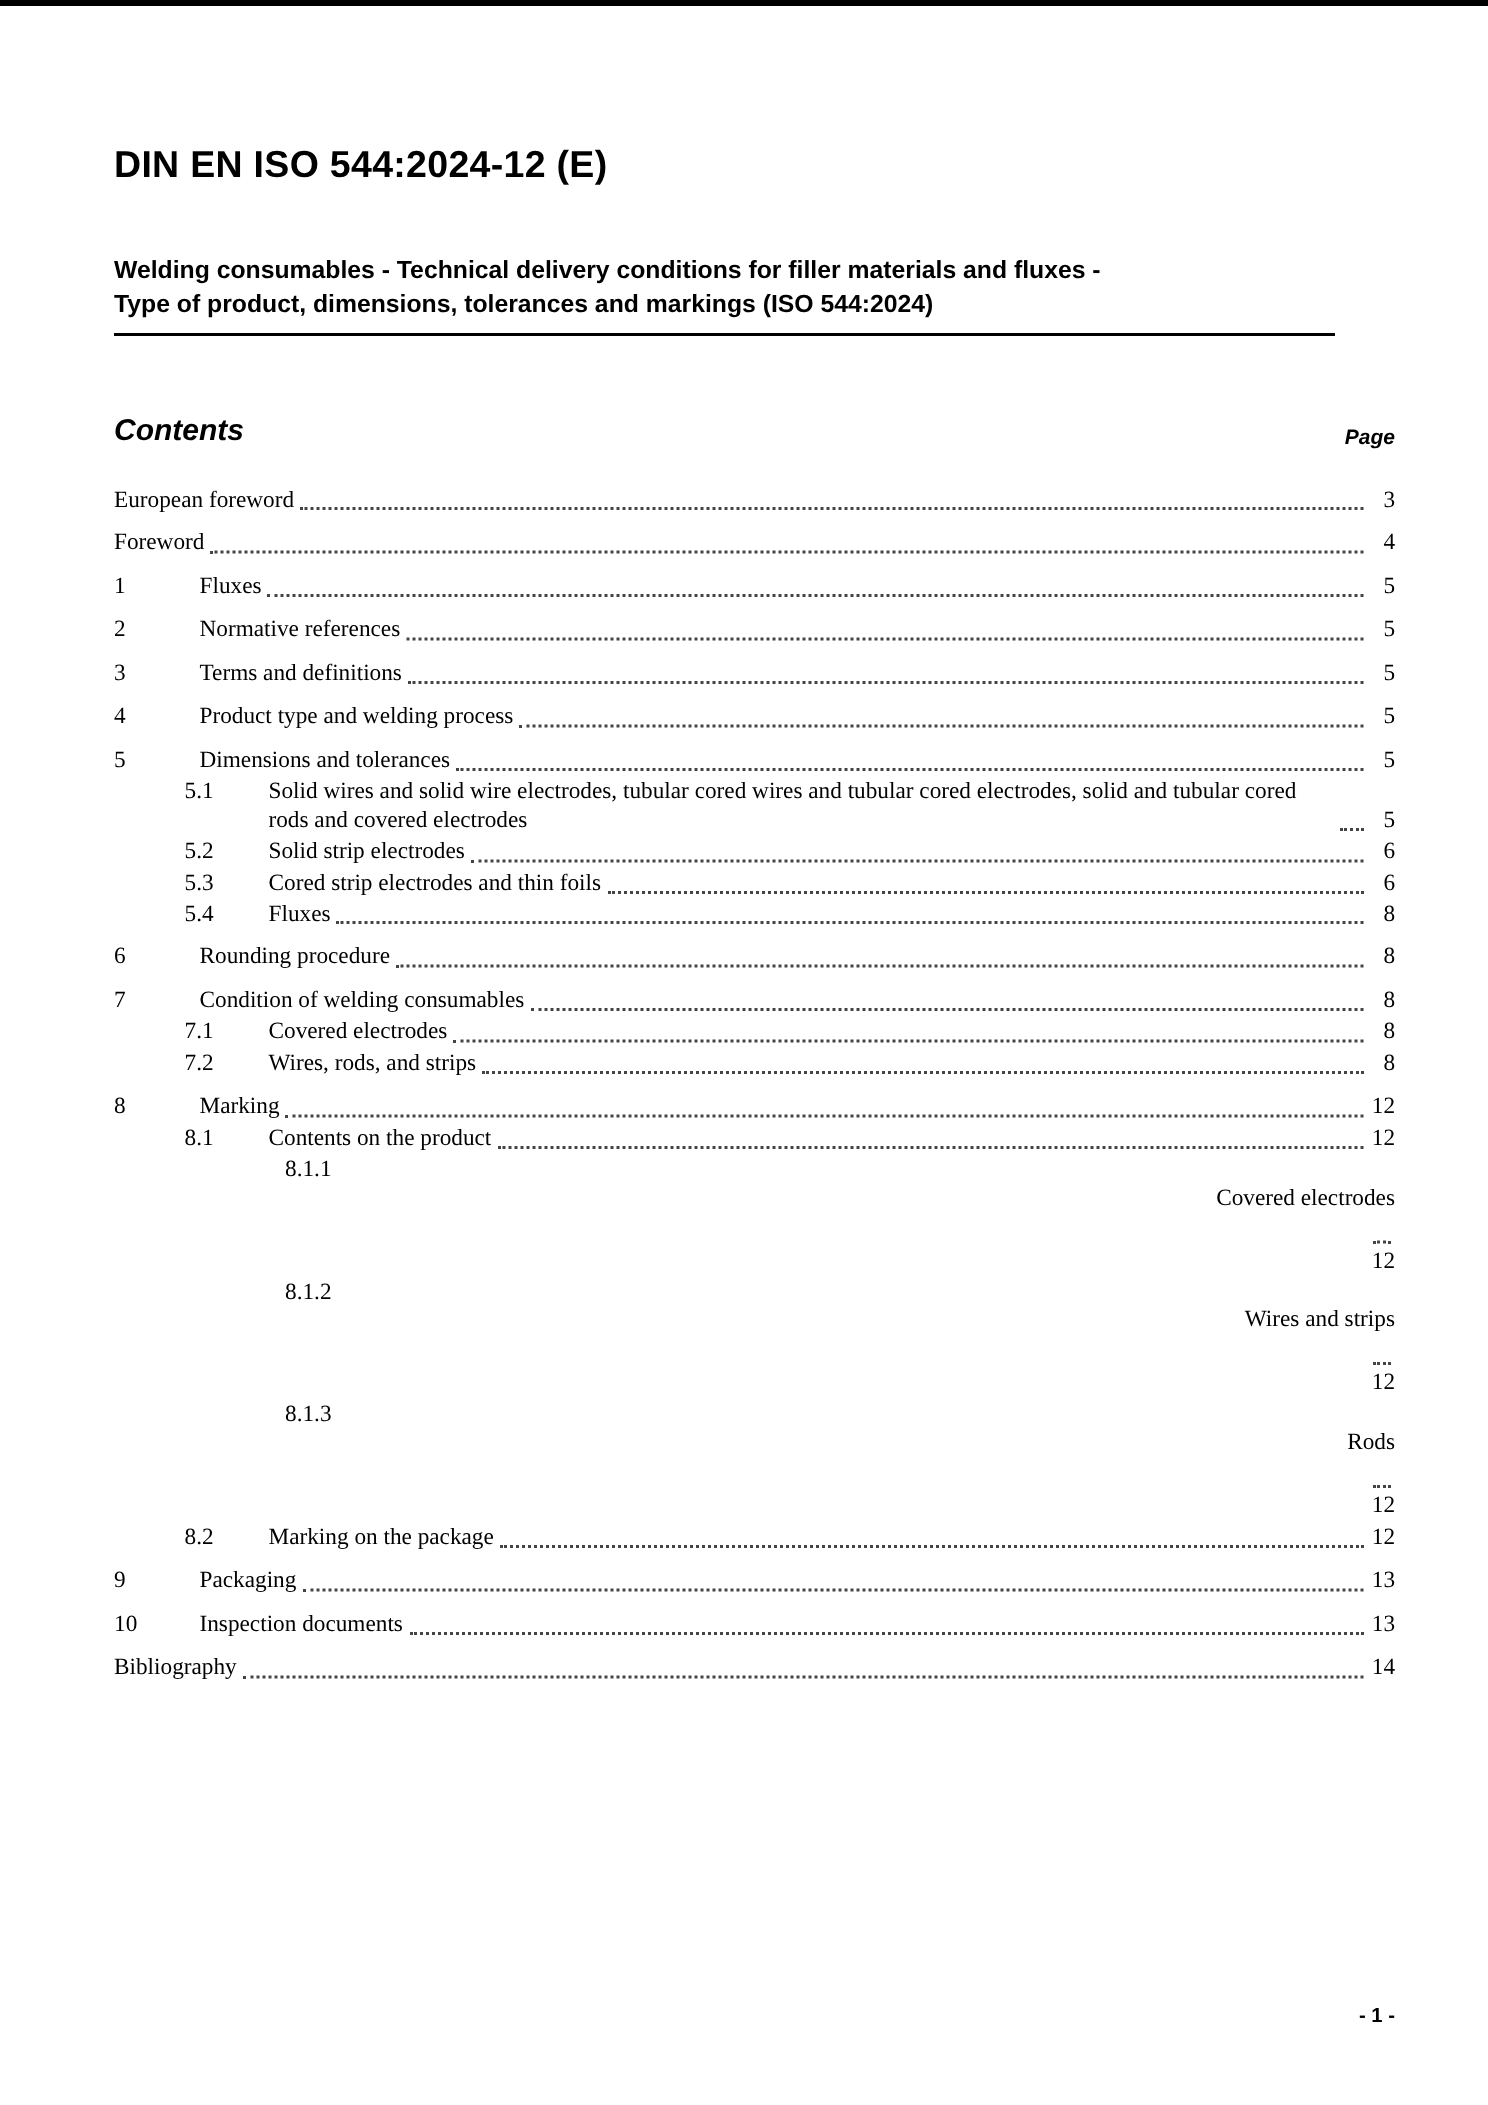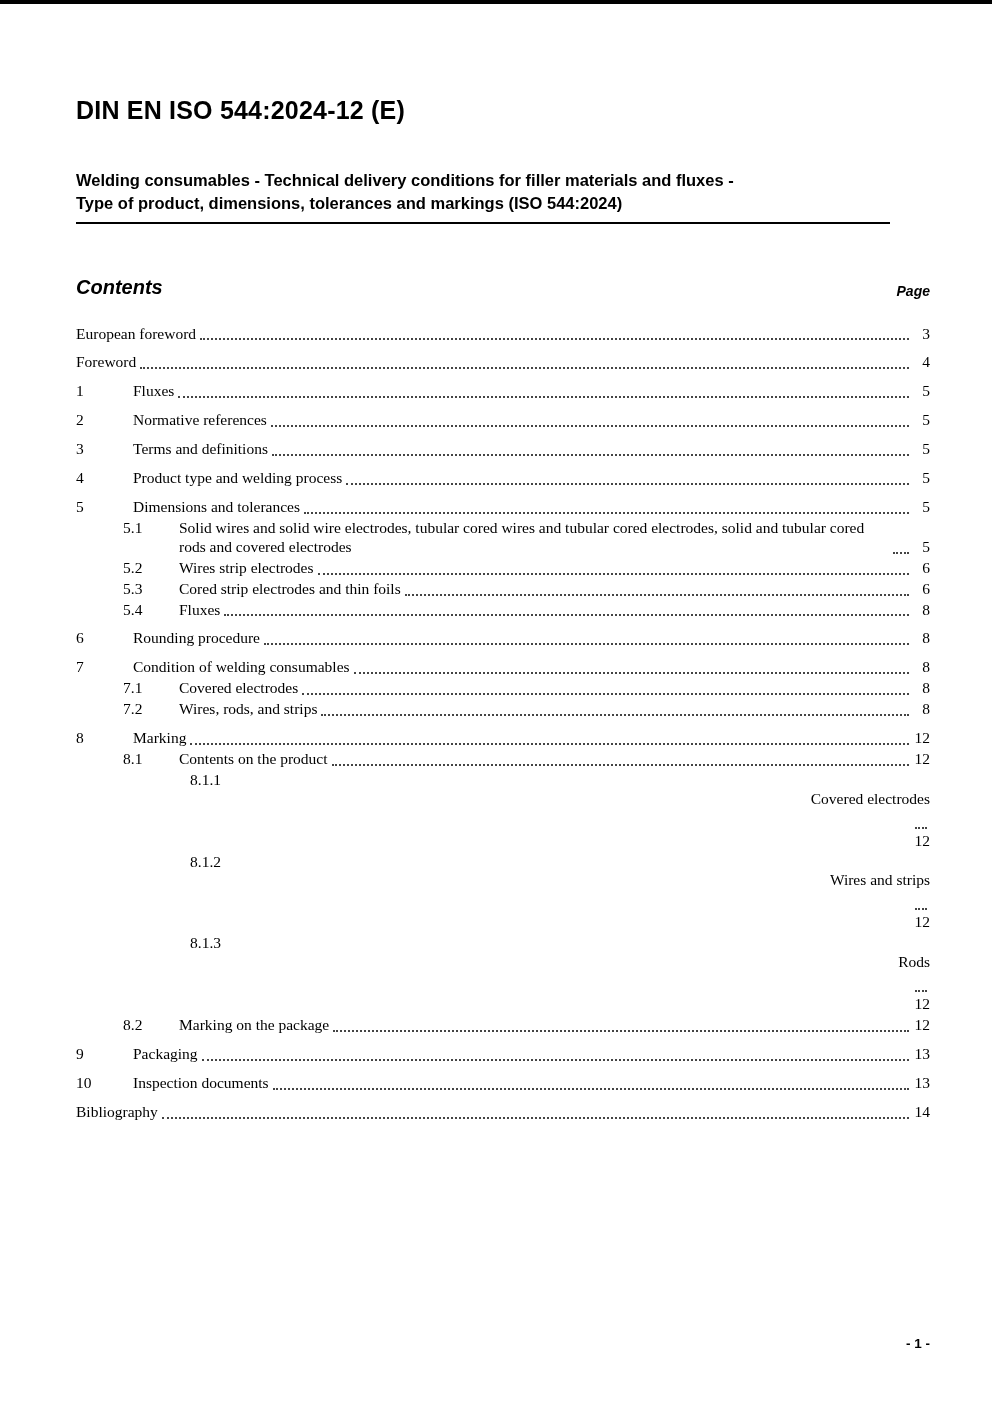--- a/index.html
+++ b/index.html
@@ -148,21 +148,21 @@
         <span class="toc-page">5</span>
       </div>
       <div class="toc-row lvl1">
         <span class="toc-num">5.1</span>
         <span class="toc-label">Solid wires and solid wire electrodes, tubular cored wires and tubular cored electrodes, solid and tubular cored rods and covered electrodes</span>
         <span class="toc-leader"></span>
         <span class="toc-page">5</span>
       </div>
       <div class="toc-row lvl1">
         <span class="toc-num">5.2</span>
-        <span class="toc-label">Wires strip electrodes</span>
+        <span class="toc-label">Solid strip electrodes</span>
         <span class="toc-leader"></span>
         <span class="toc-page">6</span>
       </div>
       <div class="toc-row lvl1">
         <span class="toc-num">5.3</span>
         <span class="toc-label">Cored strip electrodes and thin foils</span>
         <span class="toc-leader"></span>
         <span class="toc-page">6</span>
       </div>
       <div class="toc-row lvl1">

